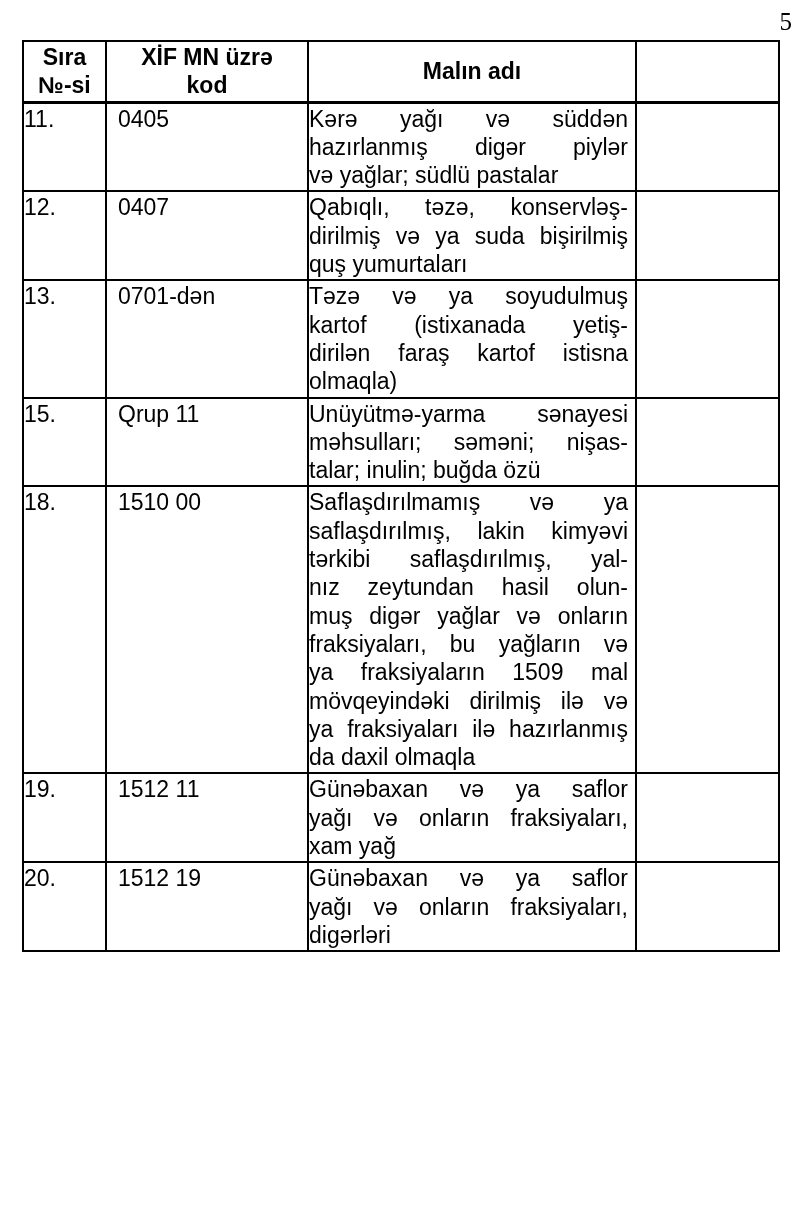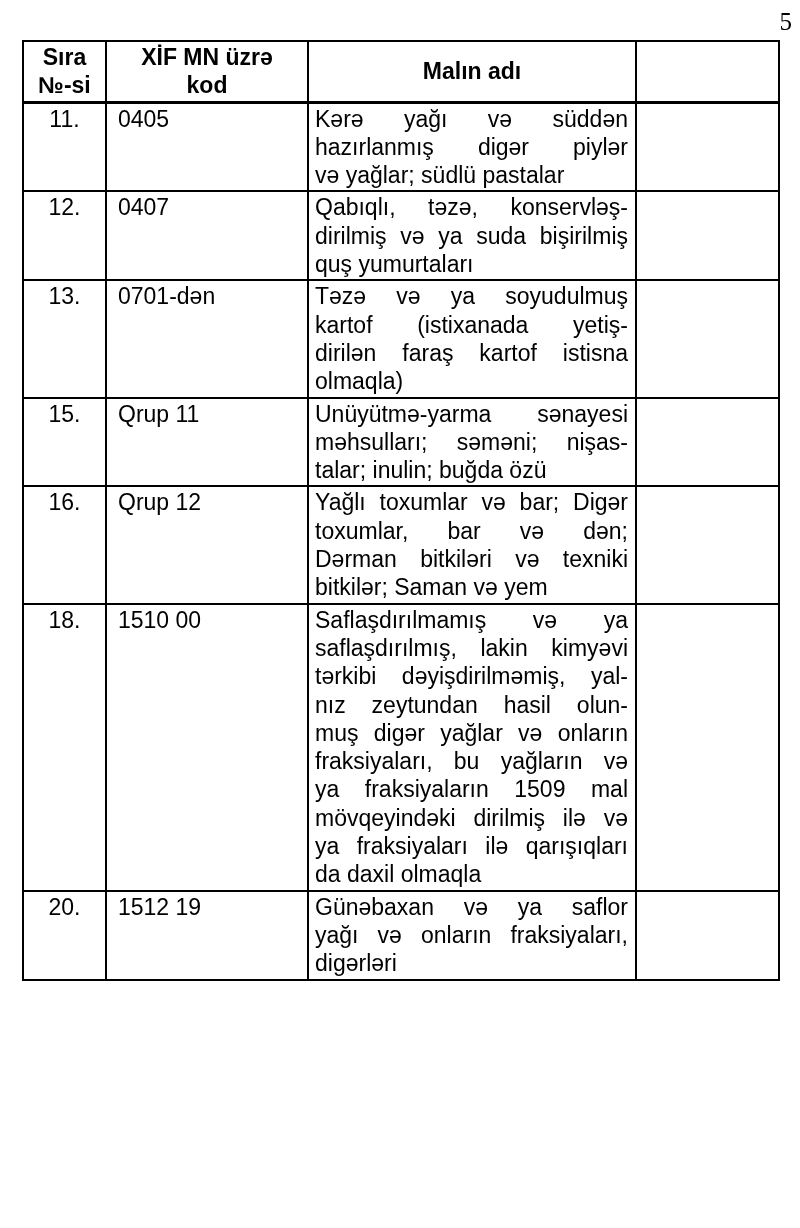--- a/index.html
+++ b/index.html
@@ -40,23 +40,23 @@
   }
   .goods th {
     font-weight: bold;
     text-align: center;
     vertical-align: middle;
     height: 61px;
     border-bottom: 3px solid #000;
     padding: 1px 2px;
   }
   .goods td { padding: 1px 0 1px 0; }
-  .goods td.no-cell   { text-align: center; }
+  .goods td.no-cell   { }
   .goods td.code-cell { padding-left: 11px; padding-right: 16px; }
-  .goods td.name-cell { padding-left: 6px; padding-right: 7px; }
+  .goods td.name-cell { padding-left: 0; padding-right: 7px; }
   .goods td.empty-cell {}
   .name-cell .jl {
     text-align: justify;
     text-align-last: justify;
   }
   .name-cell .ll { text-align: left; }
 </style>
 </head>
 <body>
 
@@ -125,44 +125,43 @@
           <td class="no-cell">15.</td>
           <td class="code-cell">Qrup 11</td>
           <td class="name-cell">
             <div class="jl">Unüyütmə-yarma sənayesi</div>
             <div class="jl">məhsulları; səməni; nişas-</div>
             <div class="ll">talar; inulin; buğda özü</div>
           </td>
           <td class="empty-cell"></td>
         </tr>
         <tr>
-          <td class="no-cell">16.</td>
-          <td class="code-cell">Qrup 12</td>
-          <td class="name-cell">
-            <div class="jl">Yağlı toxumlar və bar; Digər</div>
-            <div class="jl">toxumlar, bar və dən;</div>
-            <div class="jl">Dərman bitkiləri və texniki</div>
-            <div class="ll">bitkilər; Saman və yem</div>
-          </td>
-          <td class="empty-cell"></td>
-        </tr>
-        <tr>
           <td class="no-cell">18.</td>
           <td class="code-cell">1510 00</td>
           <td class="name-cell">
             <div class="jl">Saflaşdırılmamış və ya</div>
             <div class="jl">saflaşdırılmış, lakin kimyəvi</div>
-            <div class="jl">tərkibi dəyişdirilməmiş, yal-</div>
+            <div class="jl">tərkibi saflaşdırılmış, yal-</div>
             <div class="jl">nız zeytundan hasil olun-</div>
             <div class="jl">muş digər yağlar və onların</div>
             <div class="jl">fraksiyaları, bu yağların və</div>
             <div class="jl">ya fraksiyaların 1509 mal</div>
             <div class="jl">mövqeyindəki dirilmiş ilə və</div>
-            <div class="jl">ya fraksiyaları ilə qarışıqları</div>
+            <div class="jl">ya fraksiyaları ilə hazırlanmış</div>
             <div class="ll">da daxil olmaqla</div>
+          </td>
+          <td class="empty-cell"></td>
+        </tr>
+        <tr>
+          <td class="no-cell">19.</td>
+          <td class="code-cell">1512 11</td>
+          <td class="name-cell">
+            <div class="jl">Günəbaxan və ya saflor</div>
+            <div class="jl">yağı və onların fraksiyaları,</div>
+            <div class="ll">xam yağ</div>
           </td>
           <td class="empty-cell"></td>
         </tr>
         <tr>
           <td class="no-cell">20.</td>
           <td class="code-cell">1512 19</td>
           <td class="name-cell">
             <div class="jl">Günəbaxan və ya saflor</div>
             <div class="jl">yağı və onların fraksiyaları,</div>
             <div class="ll">digərləri</div>

